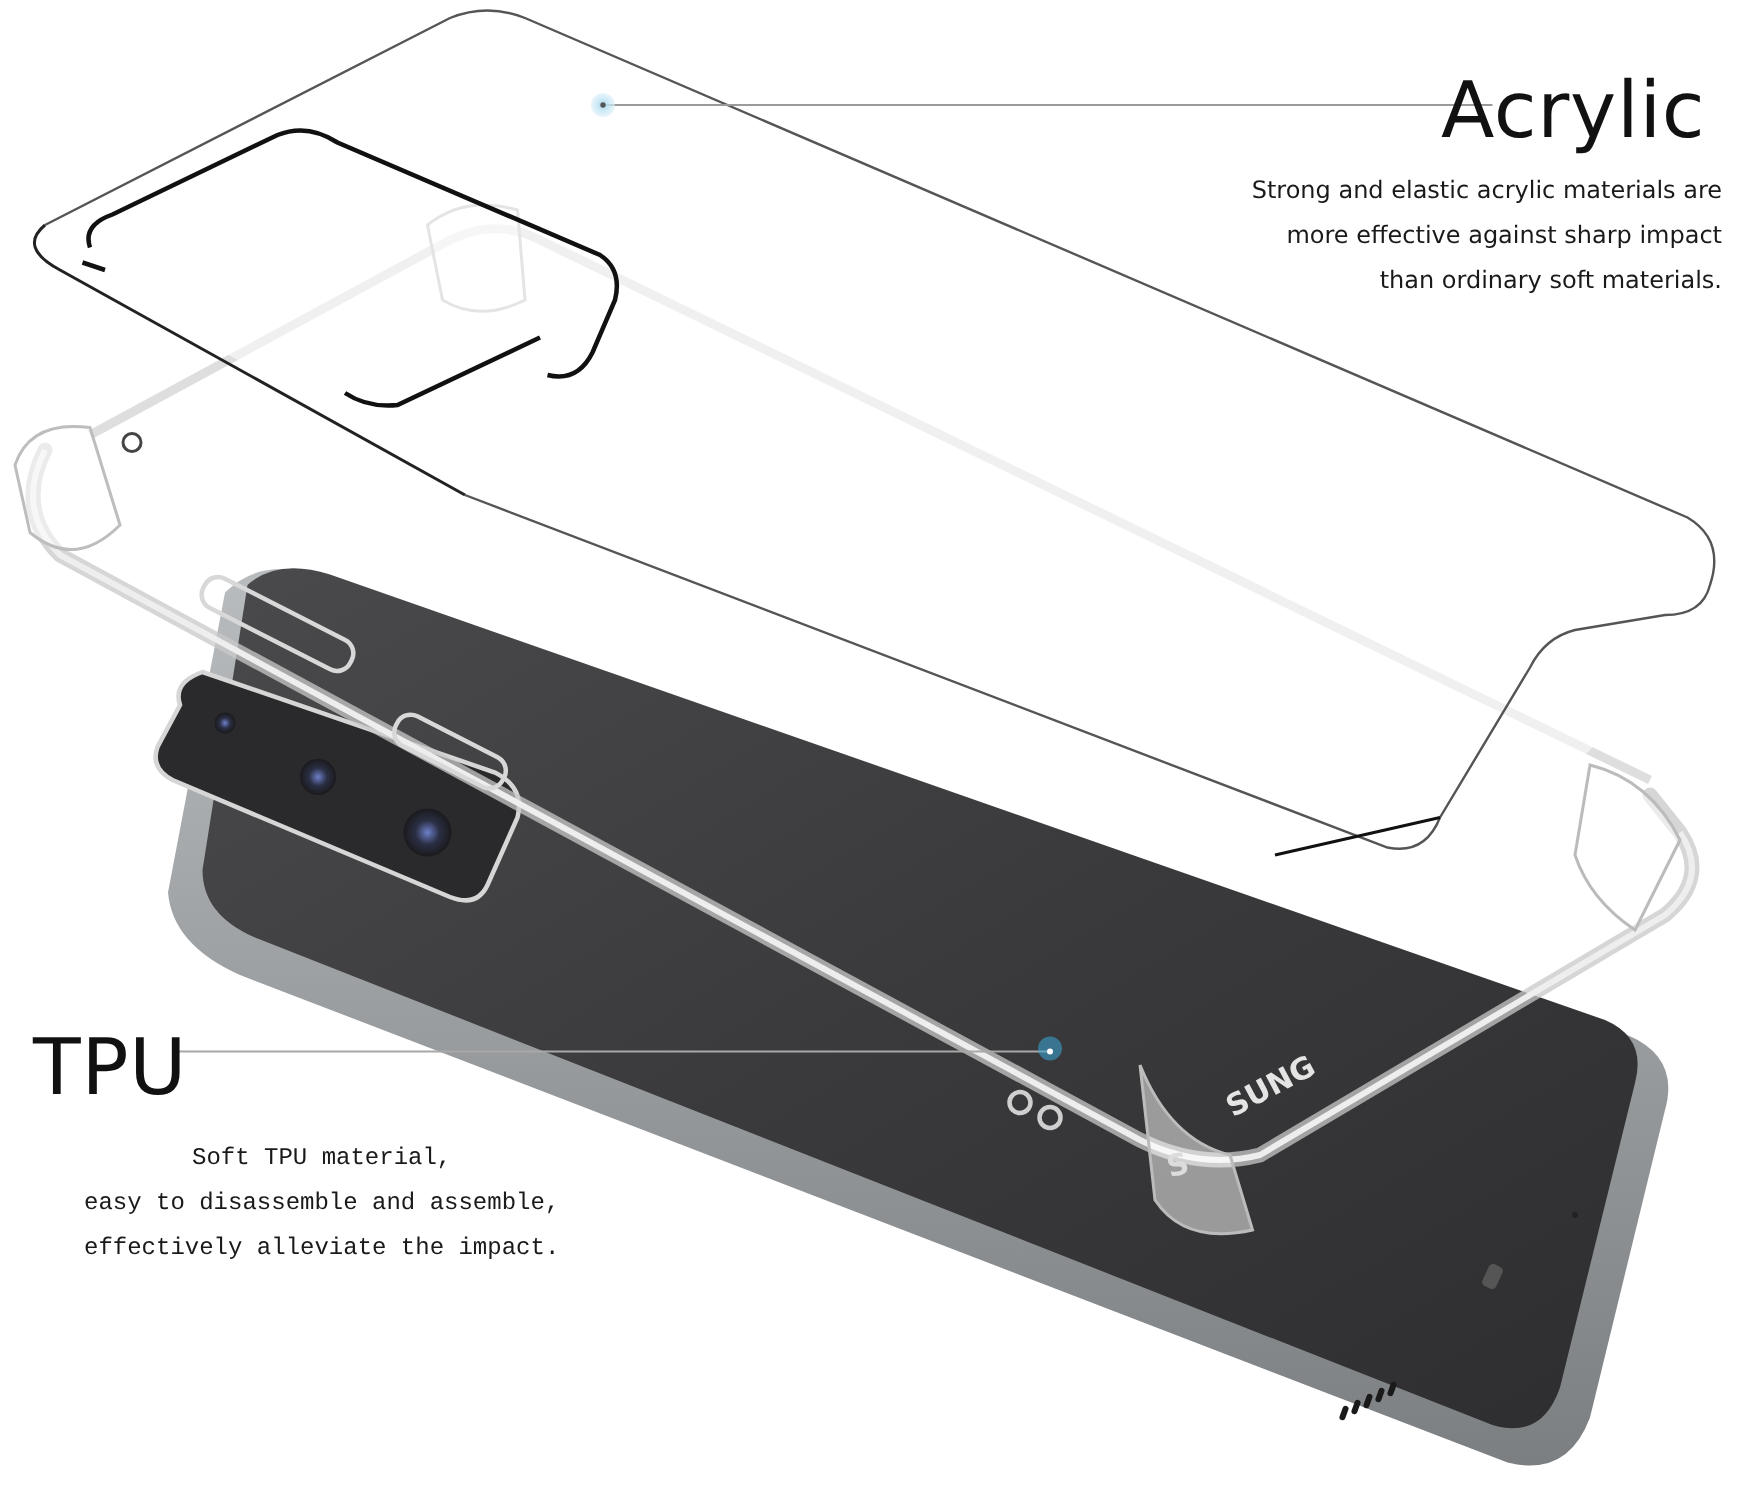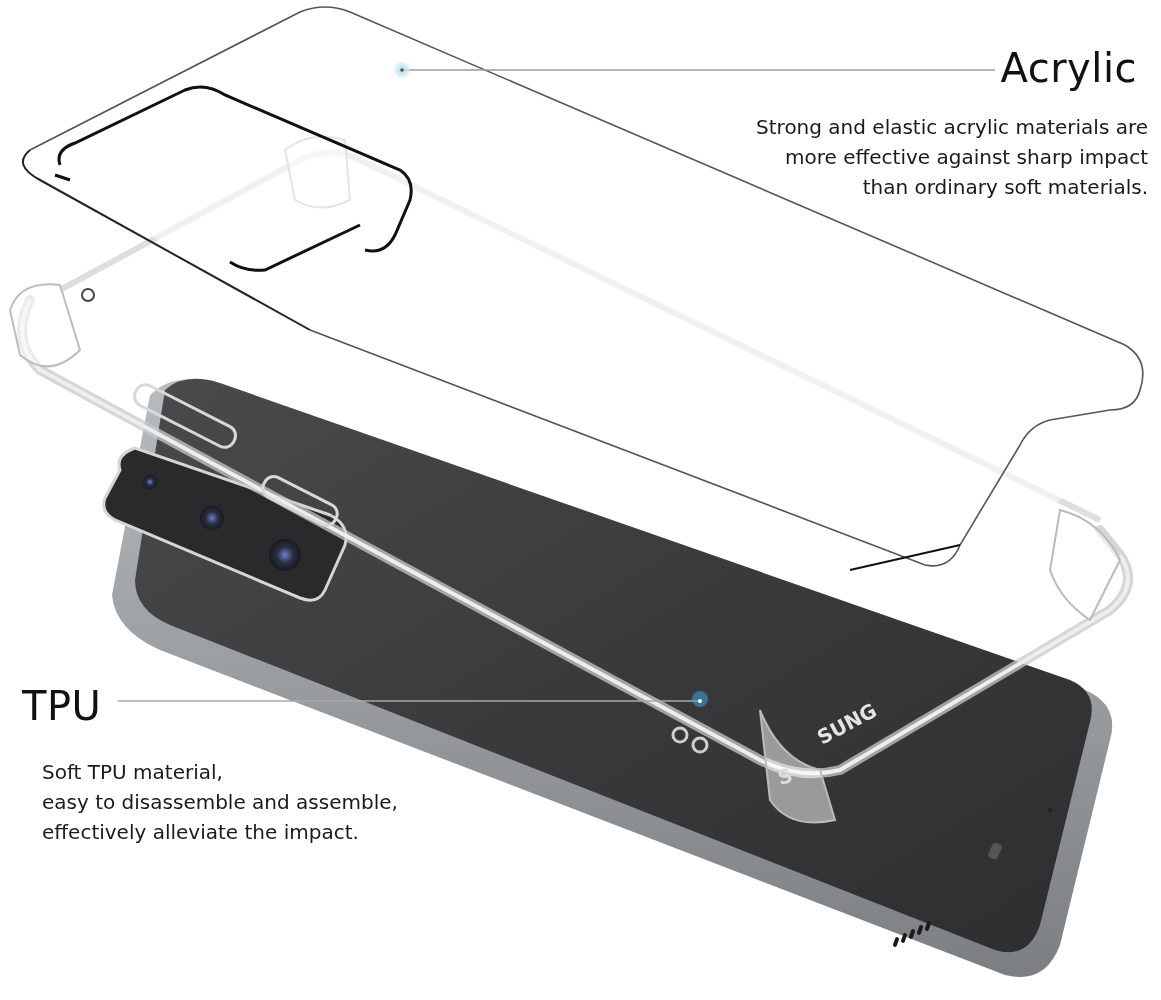--- a/index.html
+++ b/index.html
@@ -1,25 +1,25 @@
 <!DOCTYPE html>
 <html><head>
   <meta charset="utf-8">
   <style>
     html, body { margin: 0; padding: 0; background: #ffffff; }
     body { width: 1161px; height: 1000px; position: relative; overflow: hidden;
            font-family: "DejaVu Sans", "Liberation Sans", sans-serif; color: #111; }
     .scene { position: absolute; left: 0; top: 0; width: 1161px; height: 1000px; }
     .callout { position: absolute; }
-    .title { font-size: 40px; font-weight: 400; letter-spacing: 0.5px; color: #111; line-height: 1; }
-    .desc { font-size: 20px; line-height: 30px; color: #1a1a1a; white-space: pre-line; }
+    .title { font-size: 52px; font-weight: 400; letter-spacing: 0.5px; color: #111; line-height: 1; }
+    .desc { font-size: 16px; line-height: 30px; color: #1a1a1a; white-space: pre-line; }
     #acrylic-title { right: 24px; top: 48px; }
     #acrylic-desc { right: 13px; top: 112px; text-align: right; }
     #tpu-title { left: 22px; top: 686px; }
-    #tpu-desc { left: 42px; top: 757px; text-align: left; }
+    #tpu-desc { left: 56px; top: 757px; text-align: center; font-family: Liberation Mono, monospace; }
   </style>
 </head>
 <body>
 
 <div class="scene">
   <svg width="1161" height="1000" viewBox="0 0 1161 1000">
     <defs>
       <linearGradient id="phoneGrad" x1="0" y1="0" x2="1" y2="1">
         <stop offset="0" stop-color="#4a4a4c"></stop>
         <stop offset="0.5" stop-color="#3a3a3c"></stop>

